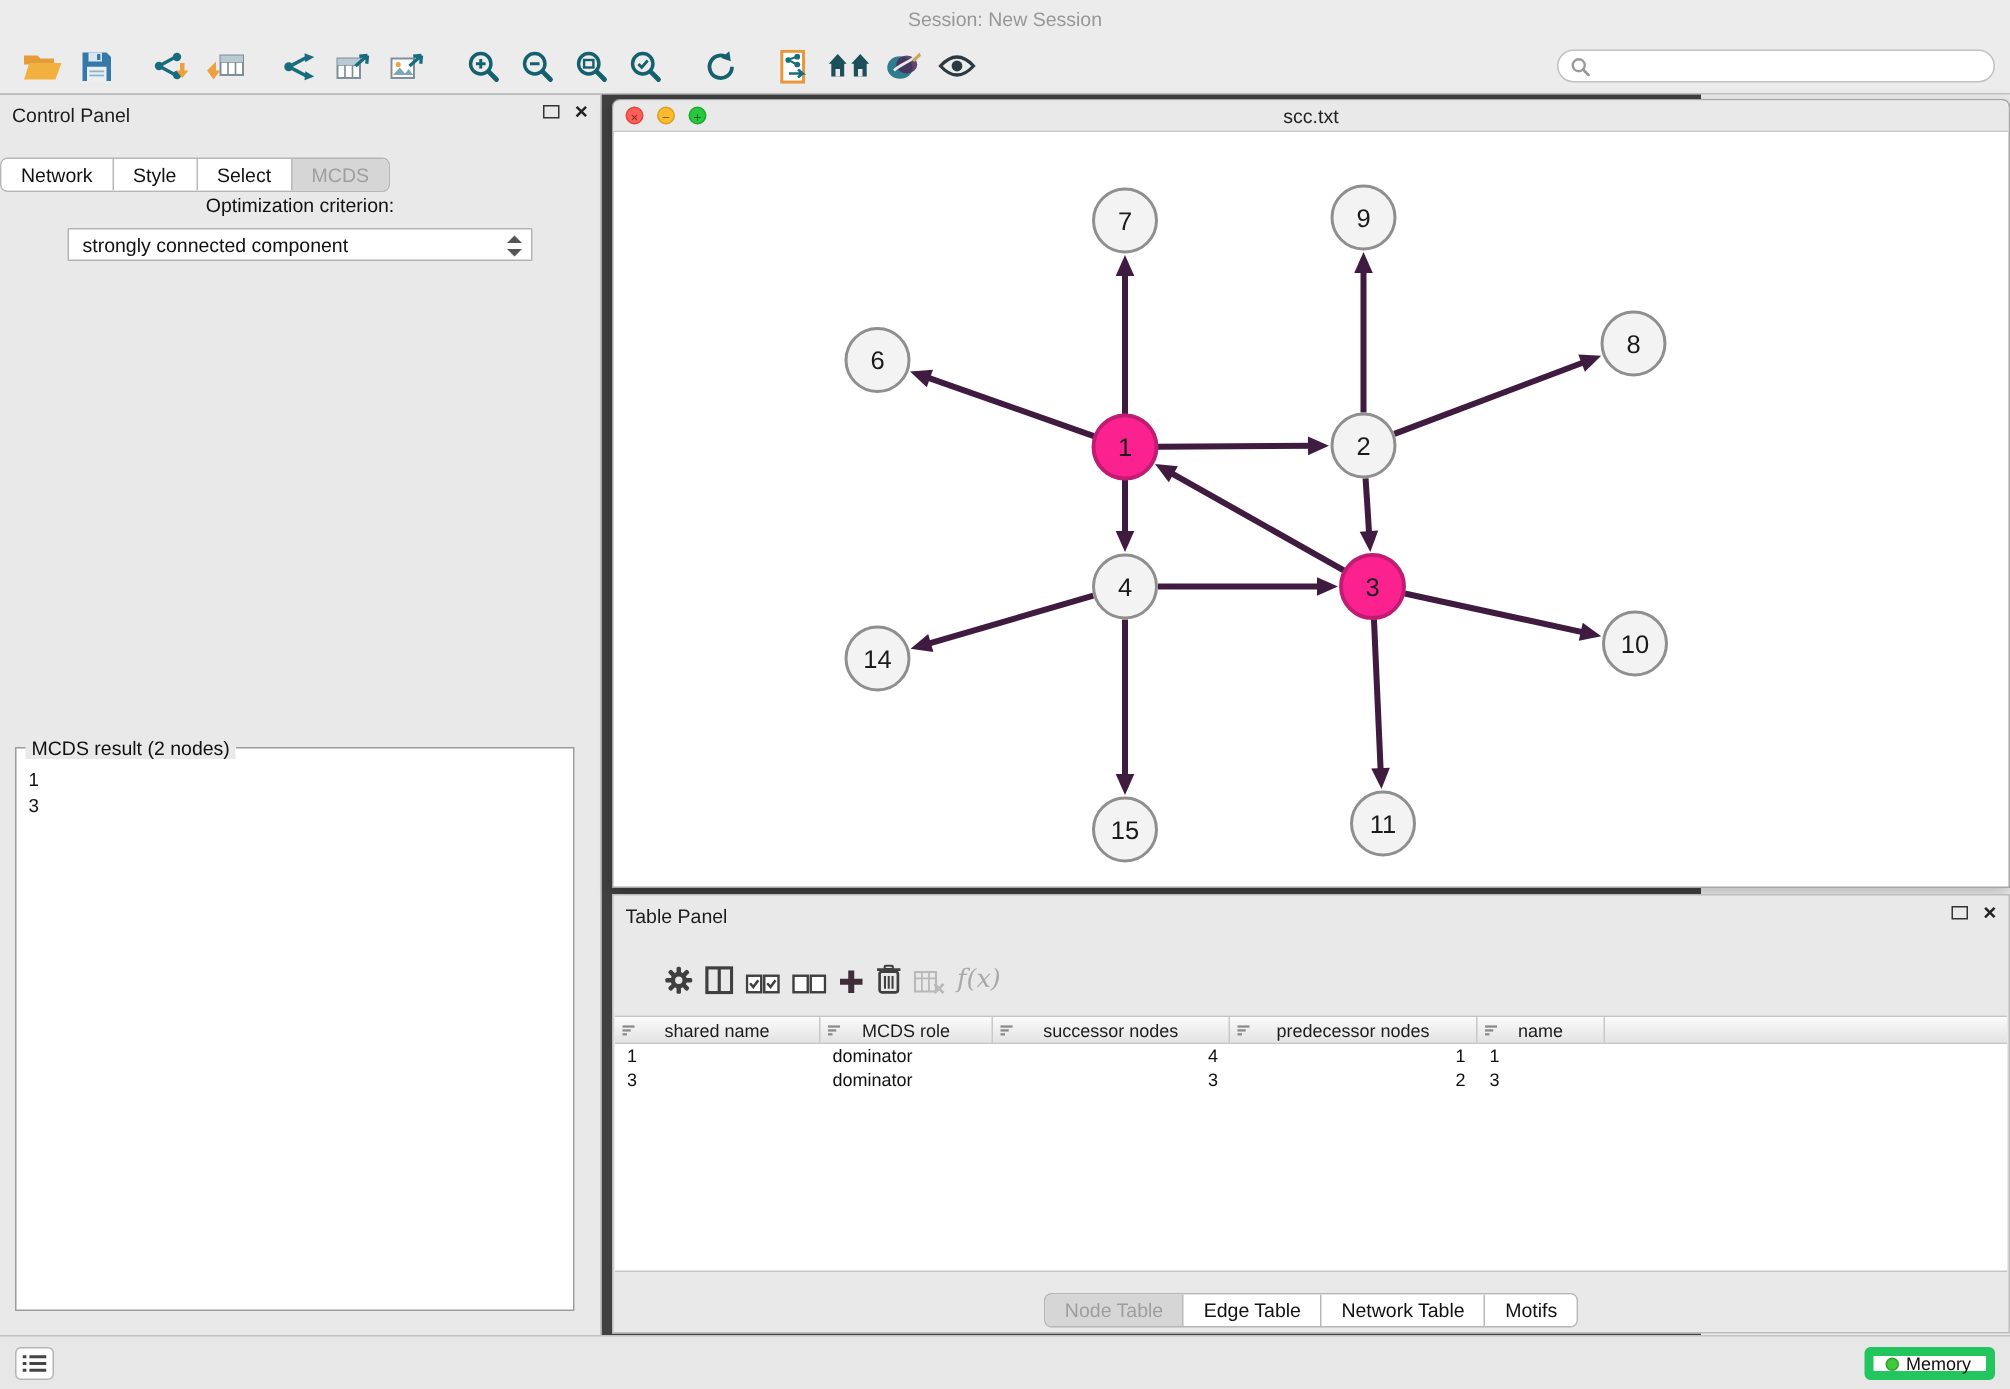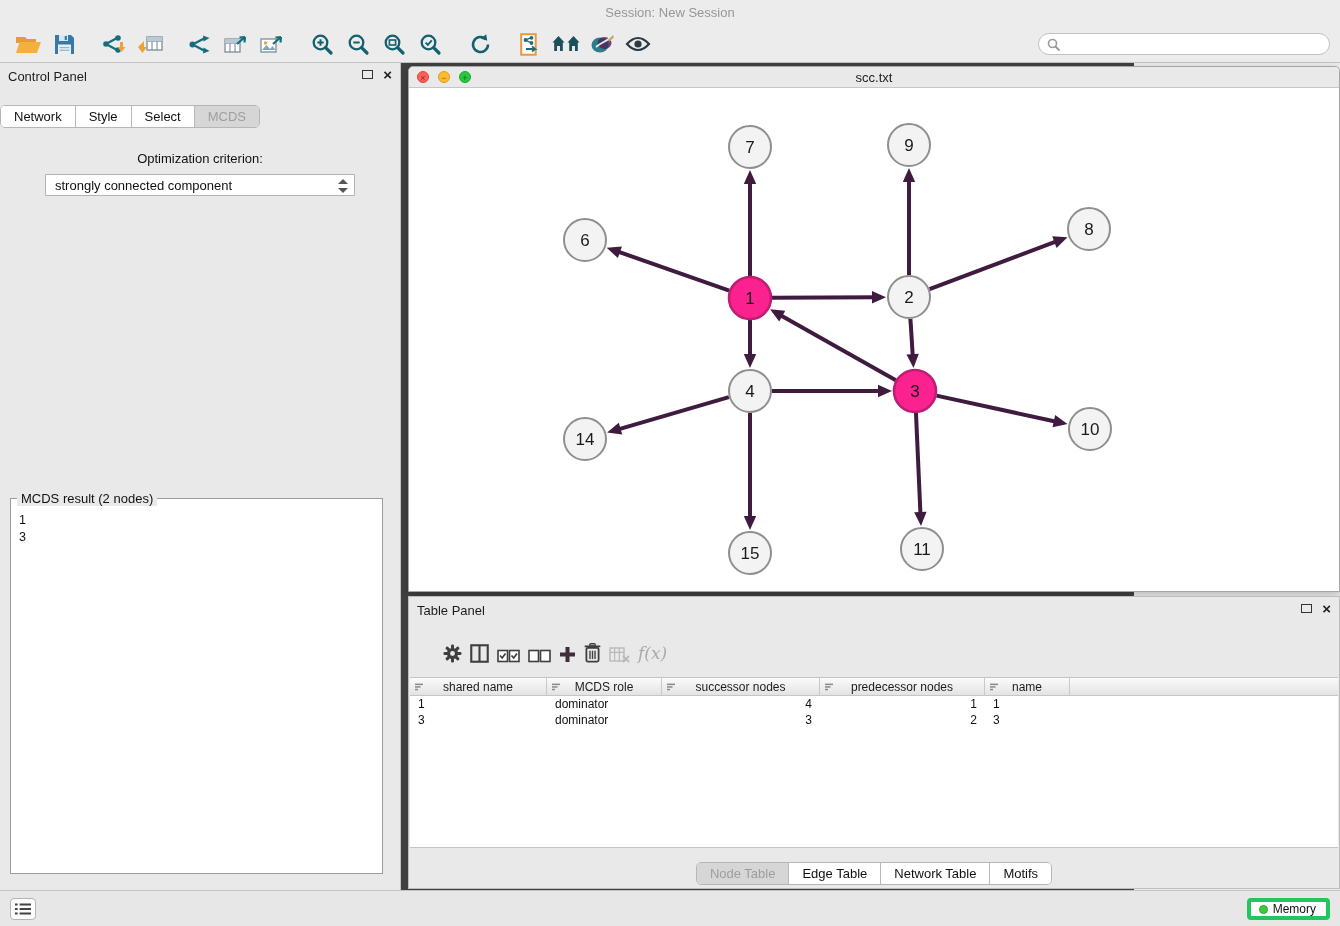--- a/index.html
+++ b/index.html
@@ -28,21 +28,21 @@
   .panel-header{position:relative;height:26px;padding:6px 8px 0 8px;font-size:13px;color:#1c1c1c}
   .panel-icons{position:absolute;right:8px;top:6px;display:flex;align-items:center;gap:10px}
   .float-box{display:inline-block;width:11px;height:9px;border:1.6px solid #333}
   .close-x{font-size:15px;font-weight:bold;color:#222;line-height:11px;cursor:pointer}
   .seg-tabs{display:inline-flex;border:1px solid #b6b6b6;border-radius:5px;overflow:hidden;background:#fff}
   .tab{padding:3px 13px;font-size:13px;color:#111;background:#fff;border-left:1px solid #b9b9b9;cursor:pointer;white-space:nowrap}
   .tab:first-child{border-left:none}
   .tab-active{background:#d6d6d6;color:#9e9e9e}
   .cp-tabs-row{text-align:left;margin-top:16px}
   .cp-body{position:absolute;left:0;top:60px;right:0;bottom:0}
-  .opt-label{text-align:center;font-size:13px;color:#111;margin-top:28px}
+  .opt-label{text-align:center;font-size:13px;color:#111;margin-top:6px}
   .dropdown{position:relative;margin:8px auto 0 auto;width:310px;height:22px;background:#fff;border:1px solid #b3b3b3;
     border-radius:1px;display:flex;align-items:center;padding:0 22px 0 9px;font-size:13px;color:#111;cursor:pointer}
   .stepper{position:absolute;right:5px;top:3px;width:11px;height:16px}
   .stepper .up{position:absolute;top:1px;left:0;width:0;height:0;border-left:5px solid transparent;border-right:5px solid transparent;border-bottom:5px solid #555}
   .stepper .dn{position:absolute;bottom:1px;left:0;width:0;height:0;border-left:5px solid transparent;border-right:5px solid transparent;border-top:5px solid #555}
   .btn-row{display:flex;justify-content:center;gap:14px;margin-top:12px}
   .aqua-btn{height:22px;padding:0 14px;background:#fff;border:1px solid #b3b3b3;border-radius:5px;font-size:13px;
     font-family:"Liberation Sans",sans-serif;color:#111;cursor:pointer}
   .result-box{position:absolute;left:10px;top:368px;width:373px;height:383px;border:1px solid #9c9c9c;background:#fff}
   .result-box legend{font-size:13px;color:#111;background:#e9e9e9;padding:0 4px;margin-left:6px}
@@ -72,21 +72,21 @@
   .th-fill{flex:1 1 auto;border-right:none}
   .sort-ic{position:absolute;left:4px;top:4px}
   .tr{display:flex;height:16px;align-items:center}
   .td{font-size:12px;color:#111;padding:0 8px;flex:0 0 auto;white-space:nowrap;overflow:hidden}
   .bottom-tabs-row{position:absolute;left:0;right:0;top:265px;text-align:center}
 
   
   .statusbar{position:absolute;left:0;bottom:0;width:1340px;height:36px;background:#e7e7e7;border-top:1px solid #c3c3c3}
   .status-left-btn{position:absolute;left:10px;top:7px;width:26px;height:22px;background:#fdfdfd;border:1px solid #b5b5b5;
     border-radius:4px;display:flex;align-items:center;justify-content:center;cursor:pointer}
-  .memory-btn{position:absolute;right:10px;top:7px;height:22px;padding:0 10px 0 8px;background:#fdfdfd;border:4px solid #22c55e;
+  .memory-btn{position:absolute;right:10px;top:7px;height:22px;padding:0 10px 0 8px;background:#fdfdfd;border:6px solid #22c55e;
     border-radius:4px;display:flex;align-items:center;gap:5px;font-size:12px;color:#111;cursor:pointer;font-family:"Liberation Sans",sans-serif}
   .mem-dot{width:9px;height:9px;border-radius:50%;background:#3ec93e;border:1px solid #2aa52a}
 </style>
 </head>
 <body>
 
 <div id="app">
 
   <div class="titlebar">
     <span>Session: New Session</span>

